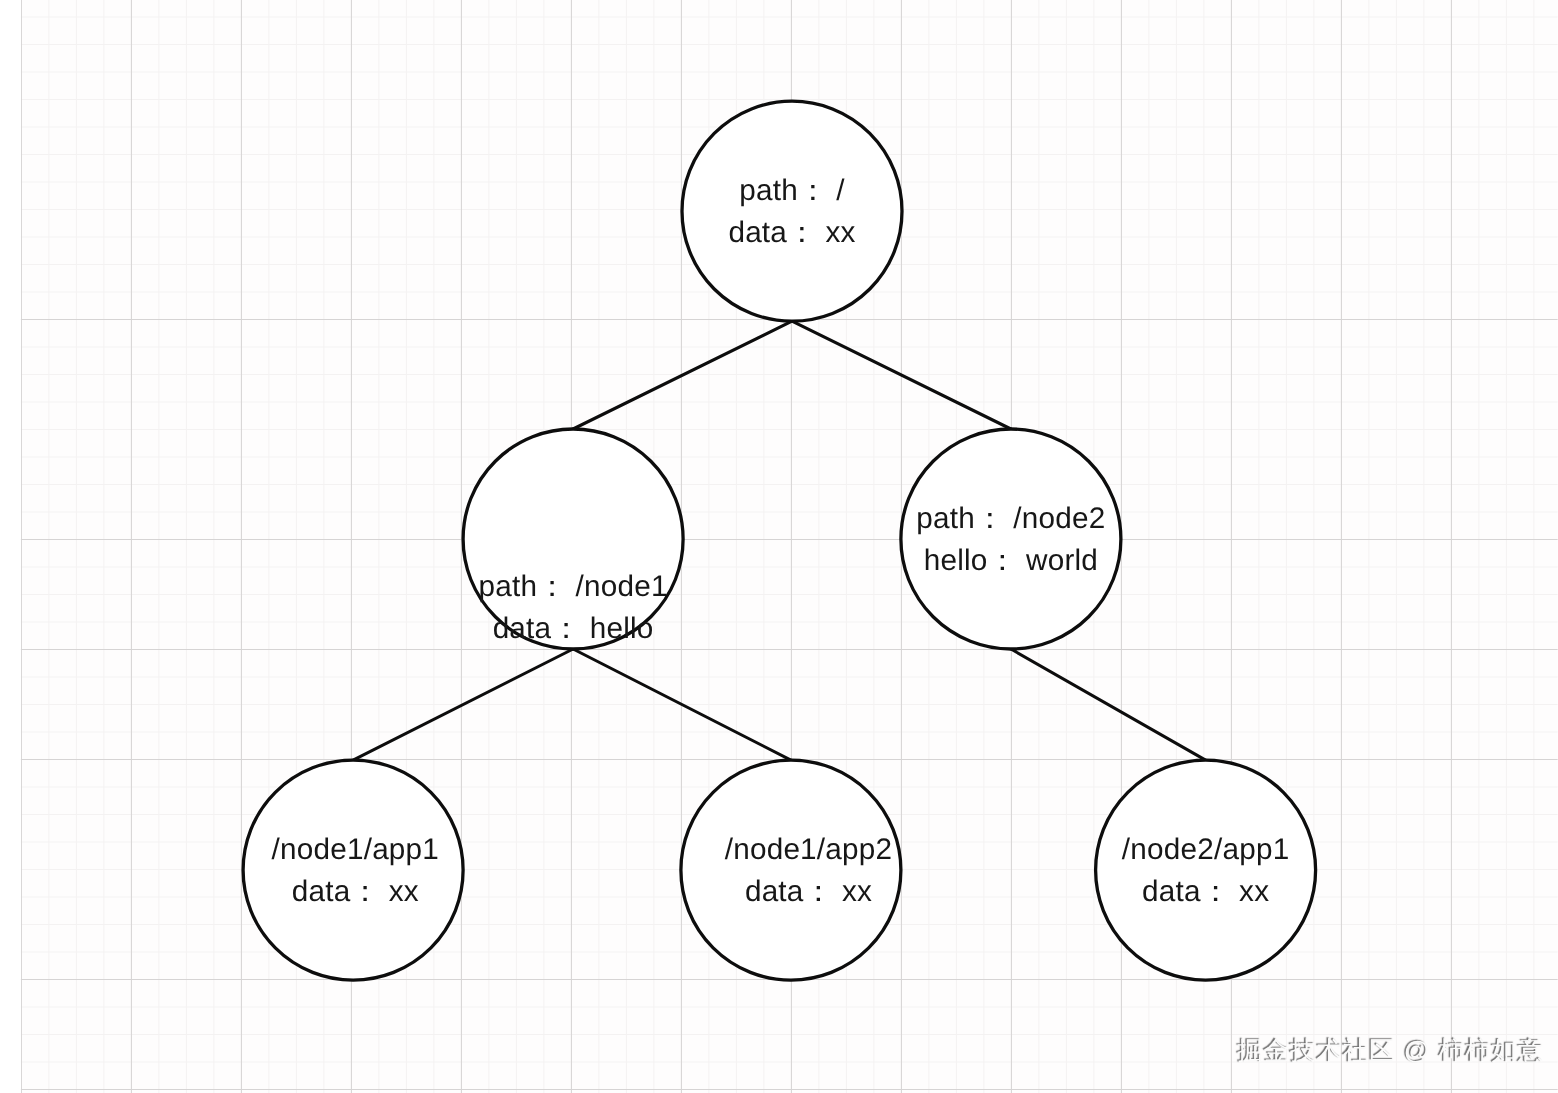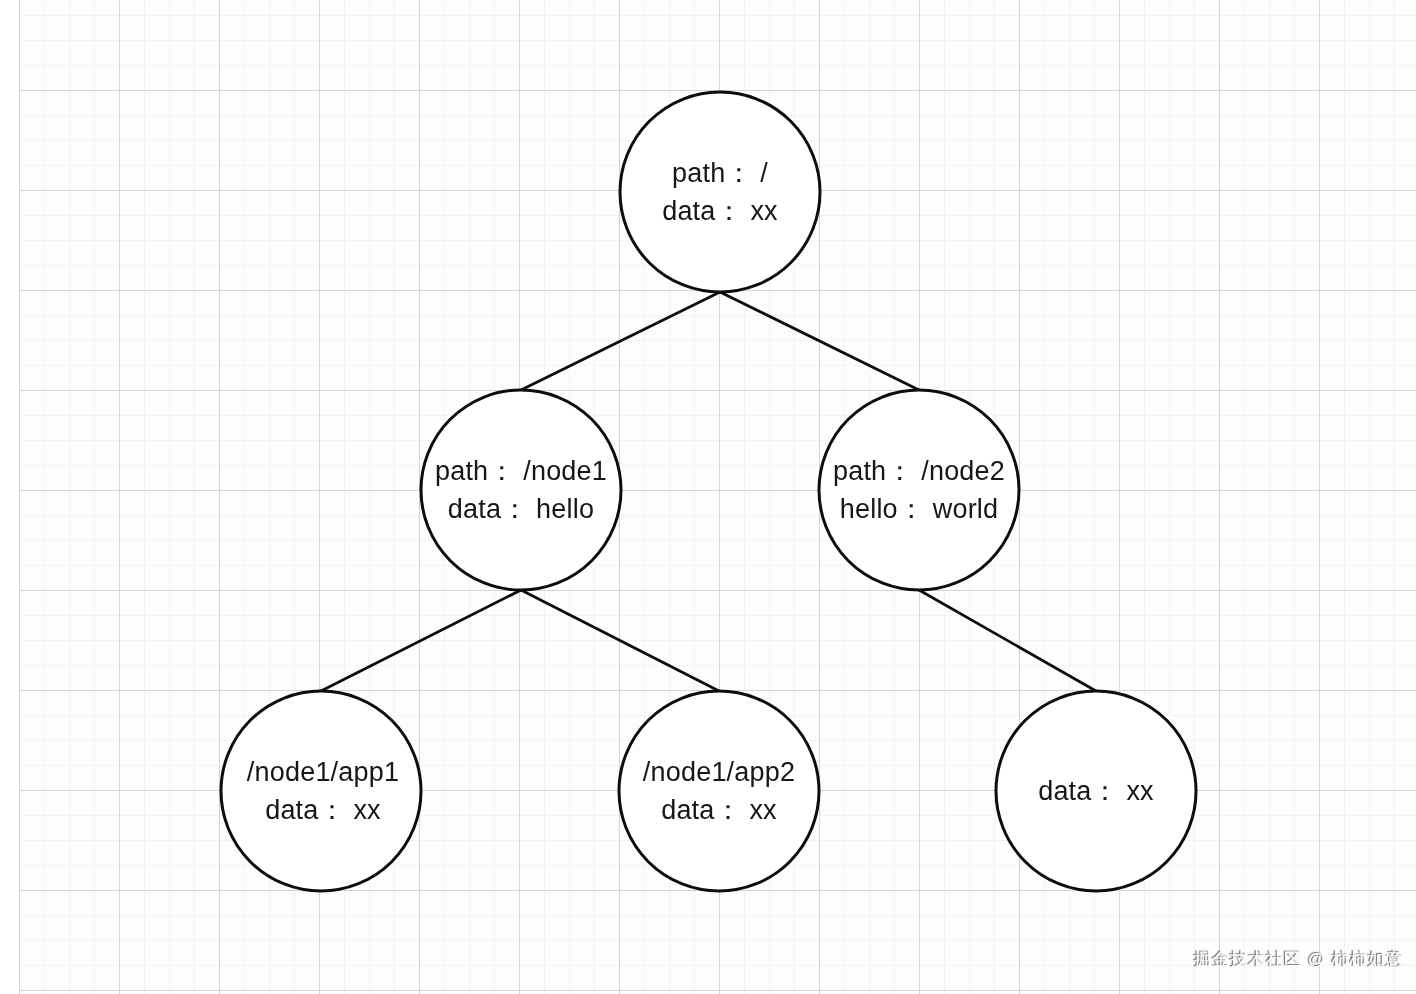--- a/index.html
+++ b/index.html
@@ -43,31 +43,31 @@
     text-align: center;
     font-size: 27px;
     line-height: 38px;
     color: var(--text, #171717);
     letter-spacing: 0.2px;
     white-space: nowrap;
     pointer-events: none;
   }
 
   .node-label--root  { left: 601px; top:  92px; }
-  .node-label--node1 { left: 402px; top: 390px; }
+  .node-label--node1 { left: 402px; top: 390px; justify-content: flex-end; }
   .node-label--node2 { left: 800px; top: 390px; }
   .node-label--leaf1 { left: 204px; top: 691px; }
-  .node-label--leaf2 { left: 600px; top: 691px; }
+  .node-label--leaf2 { left: 600px; top: 691px; padding-left: 16px; }
   .node-label--leaf3 { left: 977px; top: 691px; }
 
   .watermark {
     position: absolute;
     right: 31px;
     bottom: 23px;
-    font-size: 17px;
+    font-size: 23px;
     letter-spacing: 1px;
     color: #fbfbfb;
     text-shadow: -1.5px -1.5px 1px rgba(80, 80, 80, 0.85);
     user-select: none;
   }
 </style>
 </head>
 <body>
 
 <div class="canvas">
@@ -111,18 +111,19 @@
     <span>/node1/app1</span>
     <span>data： xx</span>
   </div>
 
   <div class="node-label node-label--leaf2">
     <span>/node1/app2</span>
     <span>data： xx</span>
   </div>
 
   <div class="node-label node-label--leaf3">
+    <span>/node2/app1</span>
     <span>data： xx</span>
   </div>
 
   <div class="watermark">掘金技术社区 @ 柿柿如意</div>
 
 </div>
 
 </body></html>

